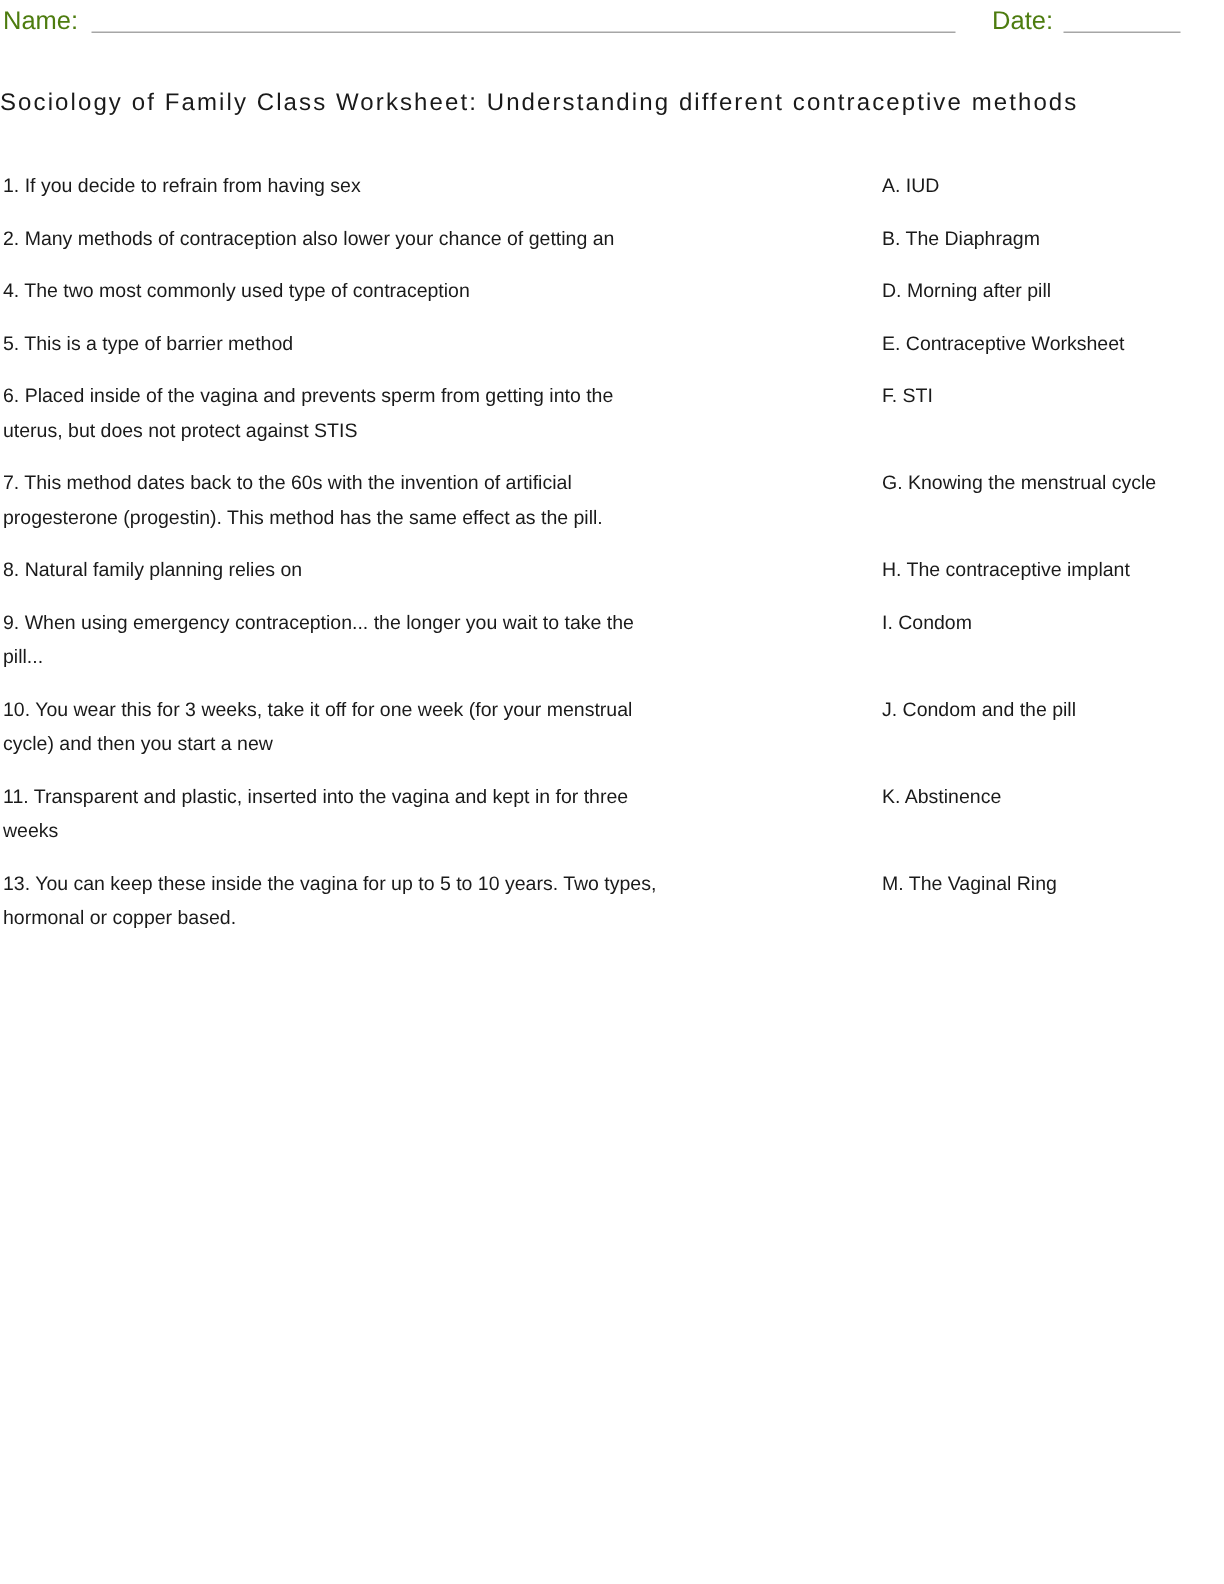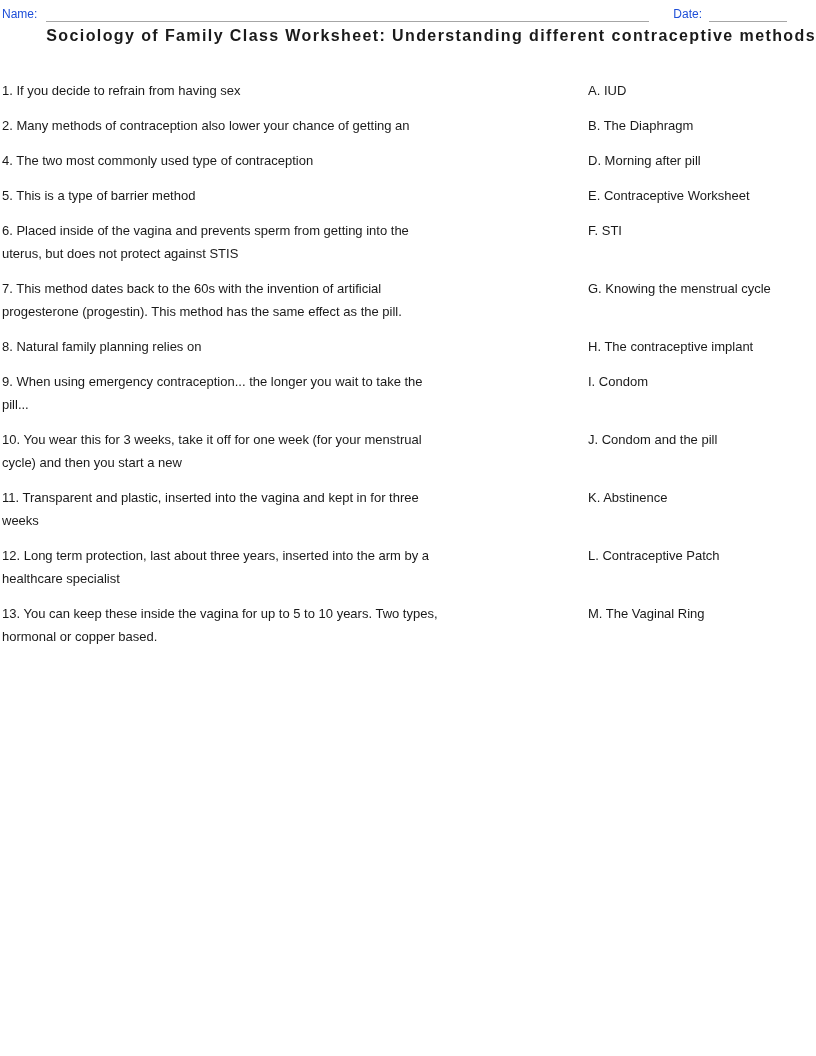--- a/index.html
+++ b/index.html
@@ -16,23 +16,23 @@
     font-family: "Liberation Sans", sans-serif;
     color: #1a1a1a;
     box-sizing: border-box;
     padding: 4px 0 0 0;
   }
   
   .header {
     display: flex;
     align-items: flex-start;
     padding: 0 29px 0 2px;
-    font-size: 12px;
+    font-size: 17px;
     line-height: 20px;
-    color: #1d4ed8;
+    color: #4d7c0f;
   }
   .header .label {
     flex: none;
     white-space: nowrap;
   }
   .blank-line {
     border-bottom: 1px solid #a6a6a6;
     height: 17px;
   }
   .name-blank {
@@ -40,26 +40,26 @@
     margin-left: 9px;
     margin-right: 24px;
   }
   .date-blank {
     flex: none;
     width: 78px;
     margin-left: 7px;
   }
   
   .title {
-    text-align: right;
+    margin-top: 33px;
+    text-align: left;
     font-size: 16px;
     line-height: 24px;
     letter-spacing: 1.4px;
     color: #1a1a1a;
-    font-weight: bold;
   }
   
   .rows {
     margin-top: 31px;
     padding-left: 2px;
   }
   .row {
     display: flex;
     align-items: flex-start;
     margin-bottom: 12px;
@@ -141,25 +141,20 @@
 cycle) and then you start a new</div>
       <div class="a">J. Condom and the pill</div>
     </div>
 
     <div class="row">
       <div class="q">11. Transparent and plastic, inserted into the vagina and kept in for three
 weeks</div>
       <div class="a">K. Abstinence</div>
     </div>
 
-    <div class="row">
-      <div class="q">12. Long term protection, last about three years, inserted into the arm by a
-healthcare specialist</div>
-      <div class="a">L. Contraceptive Patch</div>
-    </div>
 
     <div class="row">
       <div class="q">13. You can keep these inside the vagina for up to 5 to 10 years. Two types,
 hormonal or copper based.</div>
       <div class="a">M. The Vaginal Ring</div>
     </div>
 
   </div>
 
 </div>

